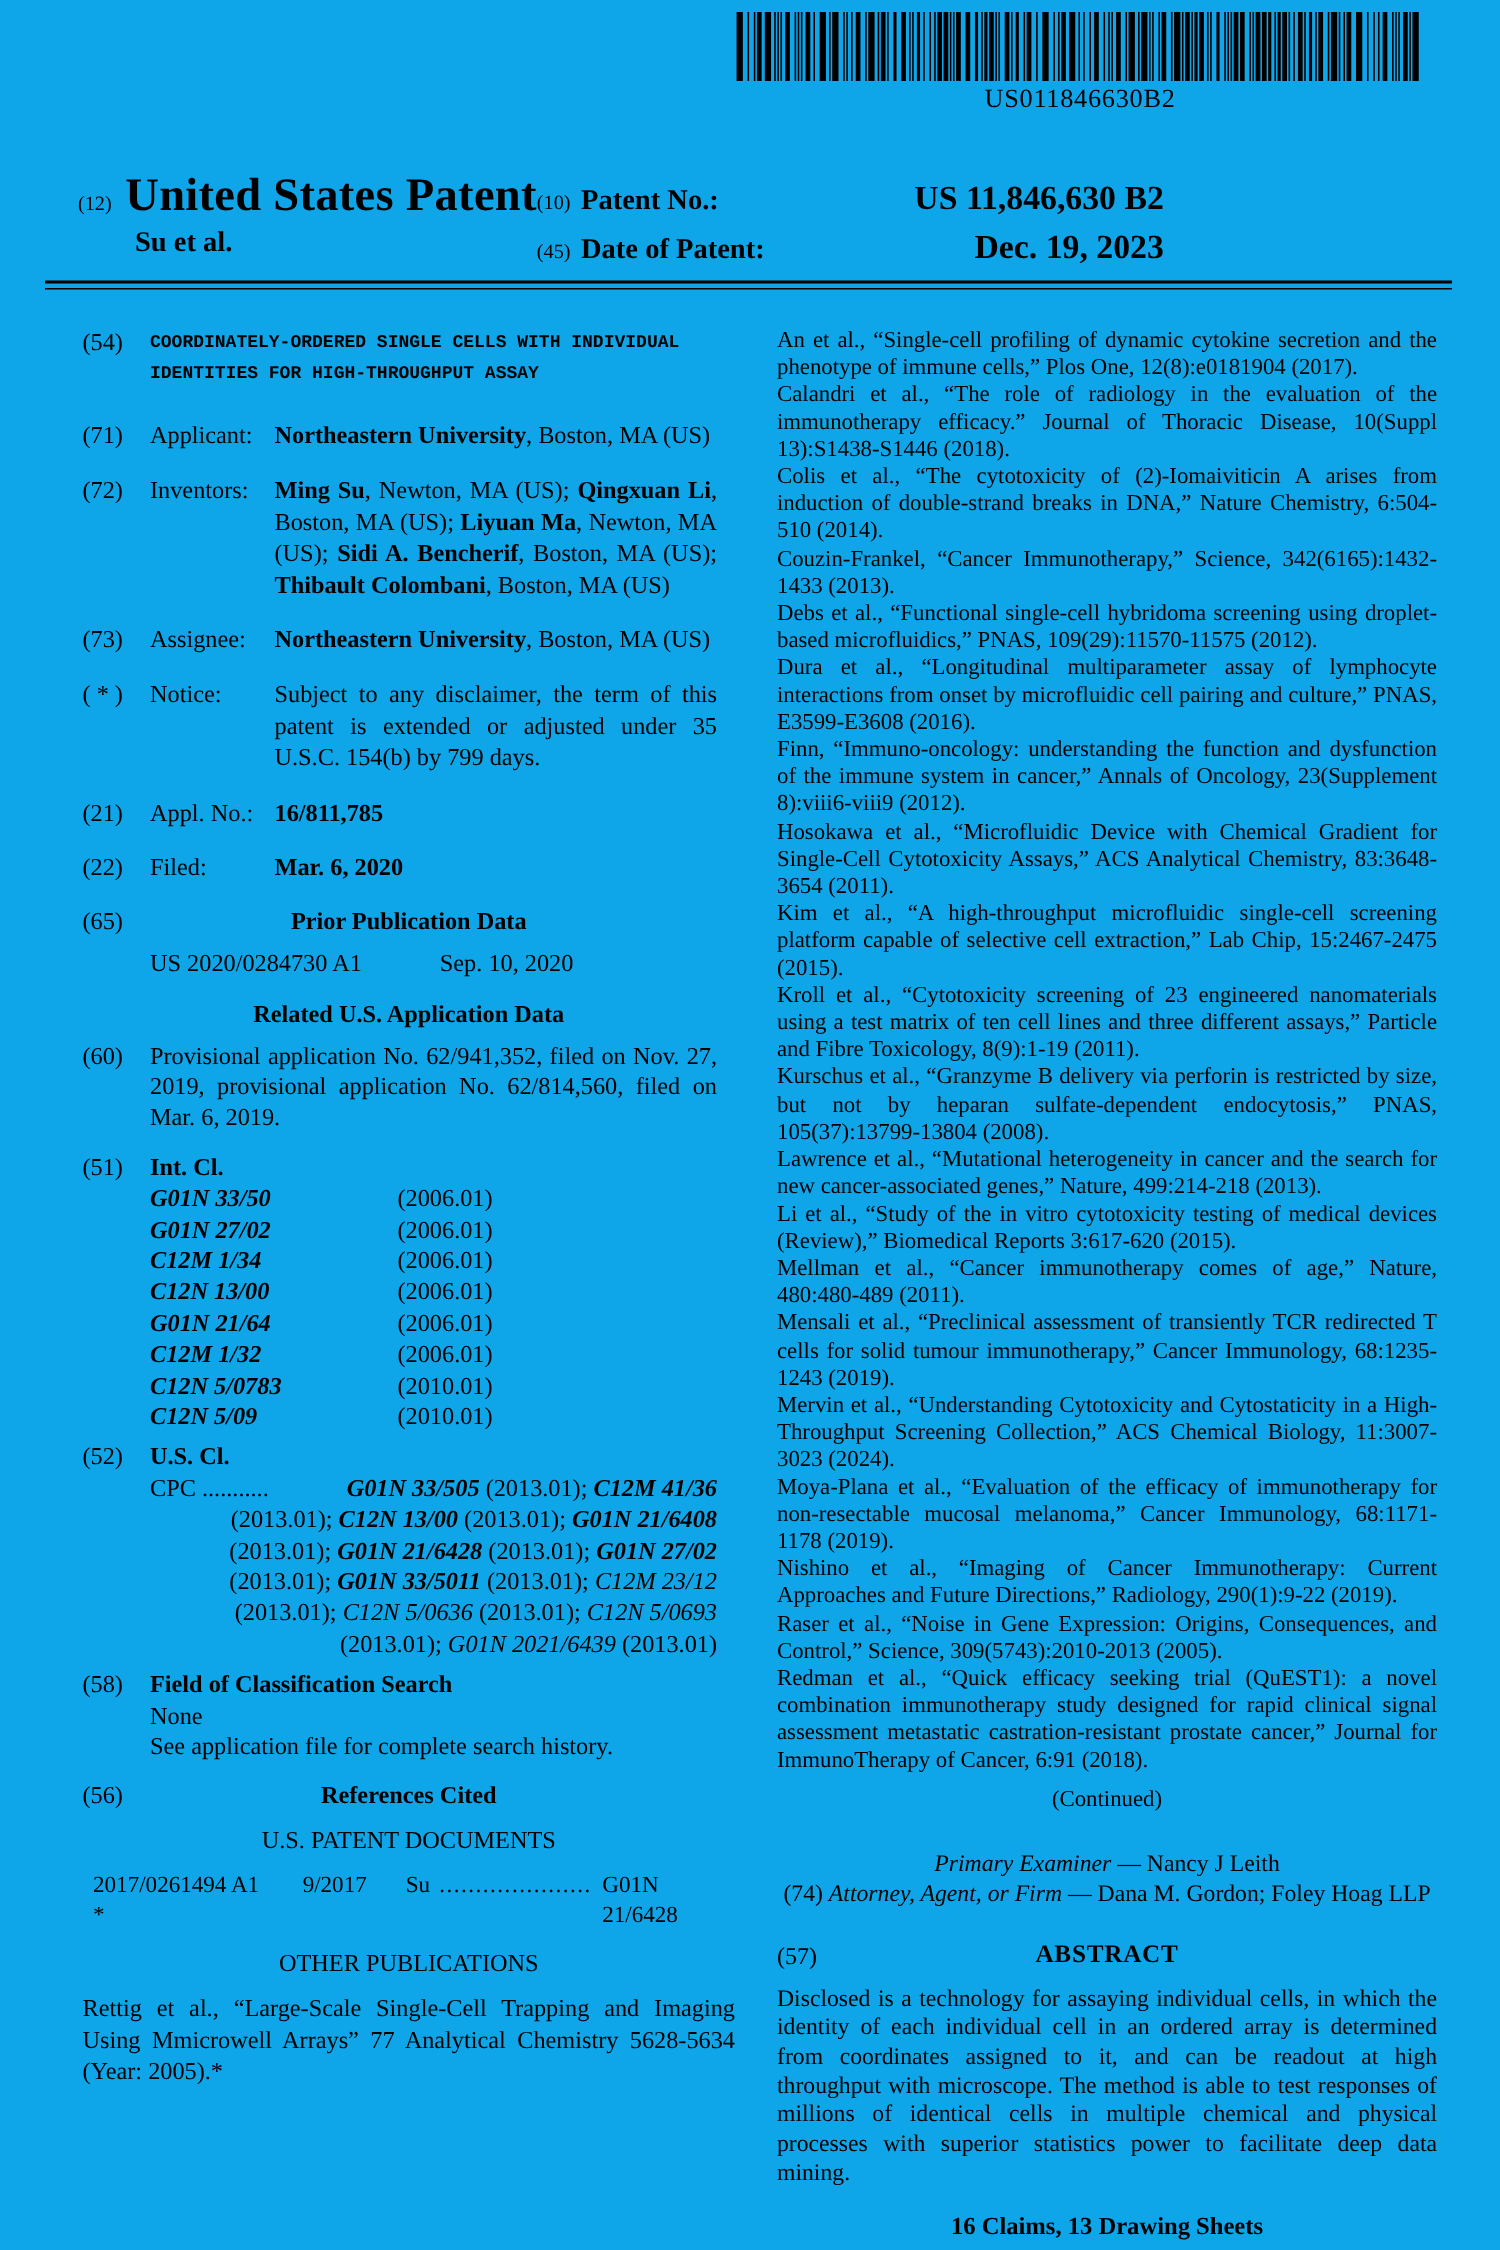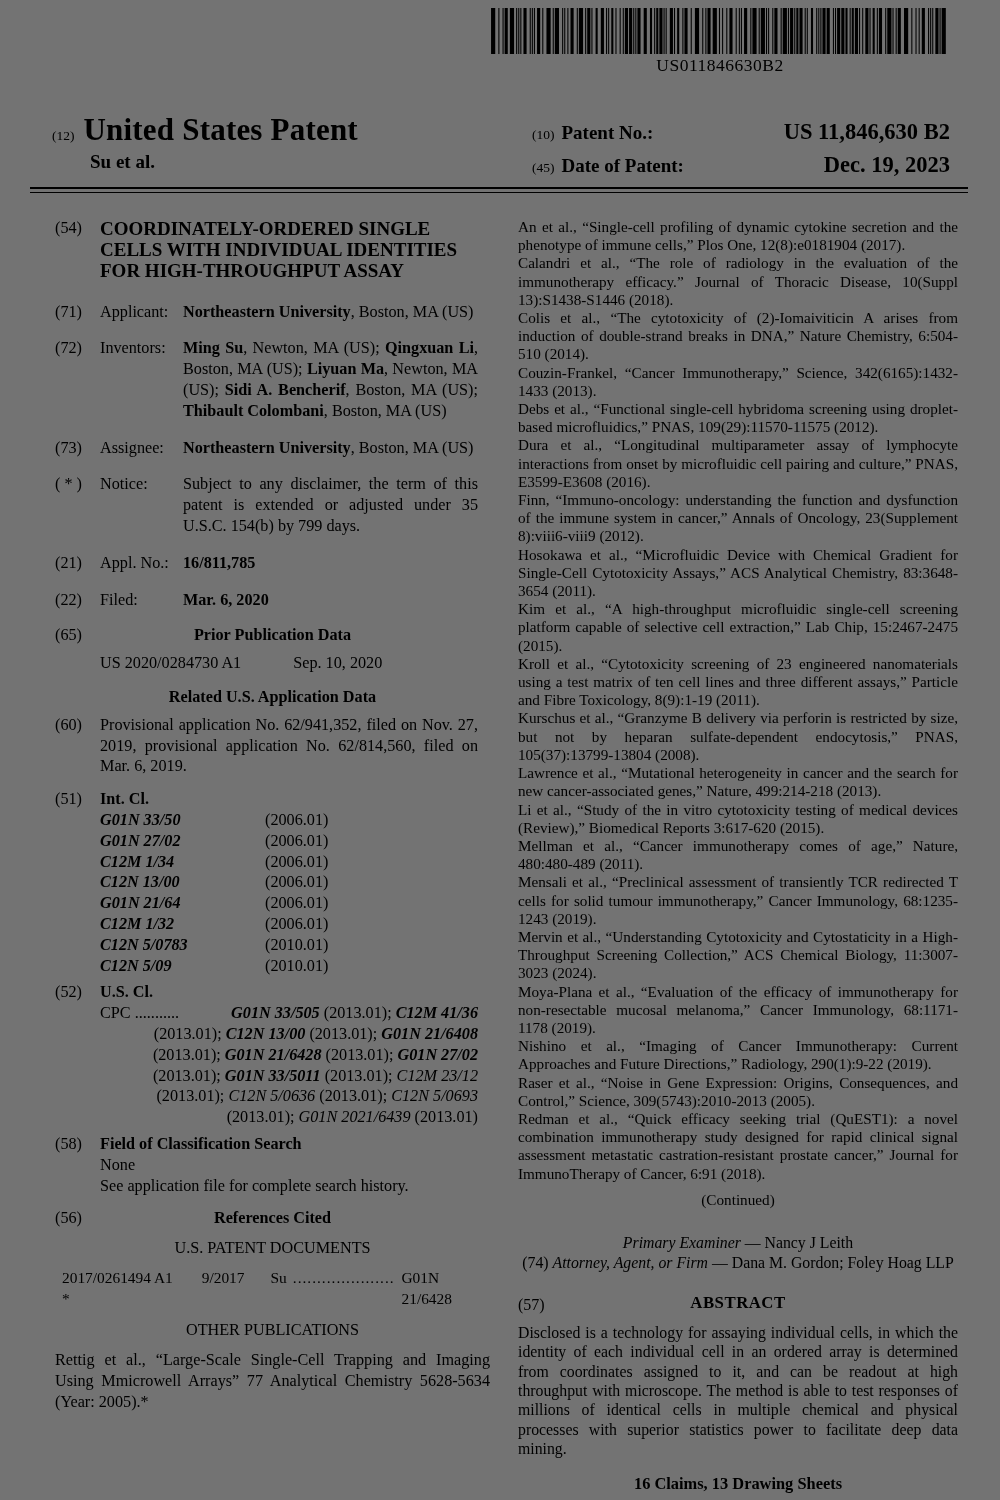--- a/index.html
+++ b/index.html
@@ -1,26 +1,26 @@
 <!DOCTYPE html>
 <html><head>
 <meta charset="utf-8">
 <style>
   html,body{margin:0;padding:0;background:#fff;}
   body{width:1000px;height:1500px;color:#000;font-family:"Liberation Serif","DejaVu Serif",serif;}
-  .page{position:relative;width:1000px;height:1500px;overflow:hidden;background:#737373;}
+  .page{position:relative;width:1000px;height:1500px;overflow:hidden;background:#0ea5e9;}
 
   
   .barcode-wrap{position:absolute;left:490px;top:8px;width:460px;text-align:center;}
   .barcode-svg{display:block;width:460px;height:46px;}
   .barcode-svg rect{fill:#000;}
   .barcode-text{font-size:17.5px;letter-spacing:.5px;margin-top:1px;}
 
   
-  .header{position:absolute;top:112px;left:52px;right:50px;display:flex;justify-content:space-between;}
+  .header{position:absolute;top:112px;left:52px;right:50px;display:flex;}
   .tag{font-size:13.5px;}
   .header-left .title-row{display:flex;align-items:baseline;gap:9px;}
   .us-patent-title{font-size:31px;font-weight:700;letter-spacing:.2px;}
   .authors{margin-left:38px;margin-top:3px;font-size:19px;font-weight:700;}
   .header-right{width:418px;padding-top:7px;}
   .hr-row{display:flex;justify-content:space-between;align-items:baseline;margin-bottom:7px;}
   .hr-left{display:flex;align-items:baseline;gap:7px;}
   .hr-label{font-size:19px;font-weight:700;}
   .hr-value{font-size:22.5px;font-weight:700;}
 
@@ -32,21 +32,21 @@
   .col-right{width:440px;padding-top:23px;font-size:15.2px;line-height:18.2px;}
 
   .b{font-weight:700;}
   .run-b{font-weight:700;}
   .run-i{font-style:italic;}
   .run-bi{font-weight:700;font-style:italic;}
 
   
   .sec{display:grid;grid-template-columns:45px 1fr;margin-bottom:16px;}
   .sec .num{}
-  .title-54{font-weight:700;font-size:19px;line-height:21.2px;width:382px;}
+  .title-54{font-weight:700;font-size:12px;line-height:21.2px;width:382px;font-family:Liberation Mono, monospace;}
   .kv{display:grid;grid-template-columns:83px 1fr;}
   .kv .val{width:295px;text-align:justify;}
   .kv .val-plain{width:295px;}
   .sec-head{position:relative;margin-bottom:7px;}
   .sec-head .num{position:absolute;left:0;top:0;}
   .sec-head .t{display:block;text-align:center;font-weight:700;}
   .publine{margin:0 0 13px 45px;display:flex;gap:52px;}
   .p60{width:378px;text-align:justify;}
   .intcl-row{display:grid;grid-template-columns:165px 1fr;}
   .cpc{width:378px;text-align:right;}

